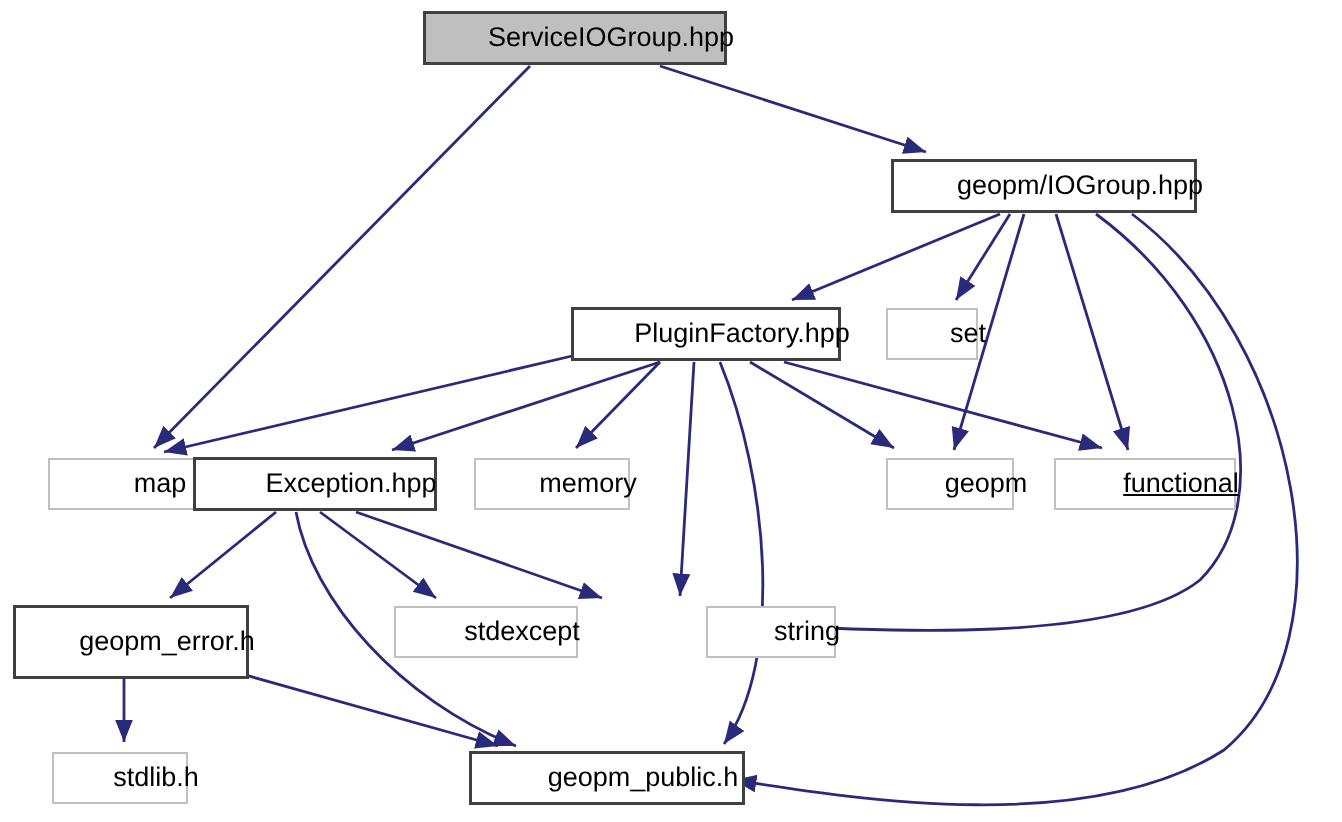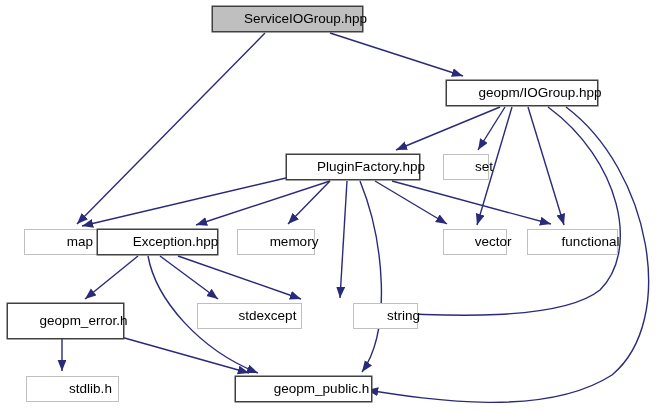--- a/index.html
+++ b/index.html
@@ -89,34 +89,34 @@
       <div class="node sys" style="left: 24px; top: 229px; width: 76px; height: 26px;">
         <span>map</span>
       </div>
       <div class="node proj" style="left: 97px; top: 229px; width: 121px; height: 26px;">
         <span>Exception.hpp</span>
       </div>
       <div class="node sys" style="left: 237px; top: 229px; width: 78px; height: 26px;">
         <span>memory</span>
       </div>
       <div class="node sys" style="left: 443px; top: 229px; width: 64px; height: 26px;">
-        <span>vector</span>
+        <span>geopm</span>
       </div>
-      <div class="node sys" style="left: 527px; top: 229px; width: 91px; height: 26px;">
+      <div class="node sys" style="left: 527px; top: 229px; width: 91px; height: 26px; text-decoration: underline;">
         <span>functional</span>
       </div>
       <div class="node proj" style="left: 7px; top: 303px; width: 117px; height: 36px;">
         <span>geopm_error.h</span>
       </div>
-      <div class="node sys" style="left: 197px; top: 303px; width: 105px; height: 26px;">
+      <div class="node sys" style="left: 197px; top: 303px; width: 92px; height: 26px;">
         <span>stdexcept</span>
       </div>
       <div class="node sys" style="left: 307px; top: 303px; width: 65px; height: 26px; margin-left: 46px;">
         <span>string</span>
       </div>
-      <div class="node sys" style="left: 26px; top: 376px; width: 93px; height: 26px;">
+      <div class="node sys" style="left: 26px; top: 376px; width: 68px; height: 26px;">
         <span>stdlib.h</span>
       </div>
       <div class="node proj" style="left: 235px; top: 376px; width: 137px; height: 26px;">
         <span>geopm_public.h</span>
       </div>
     </div>
 </div>
 
 </body></html>

